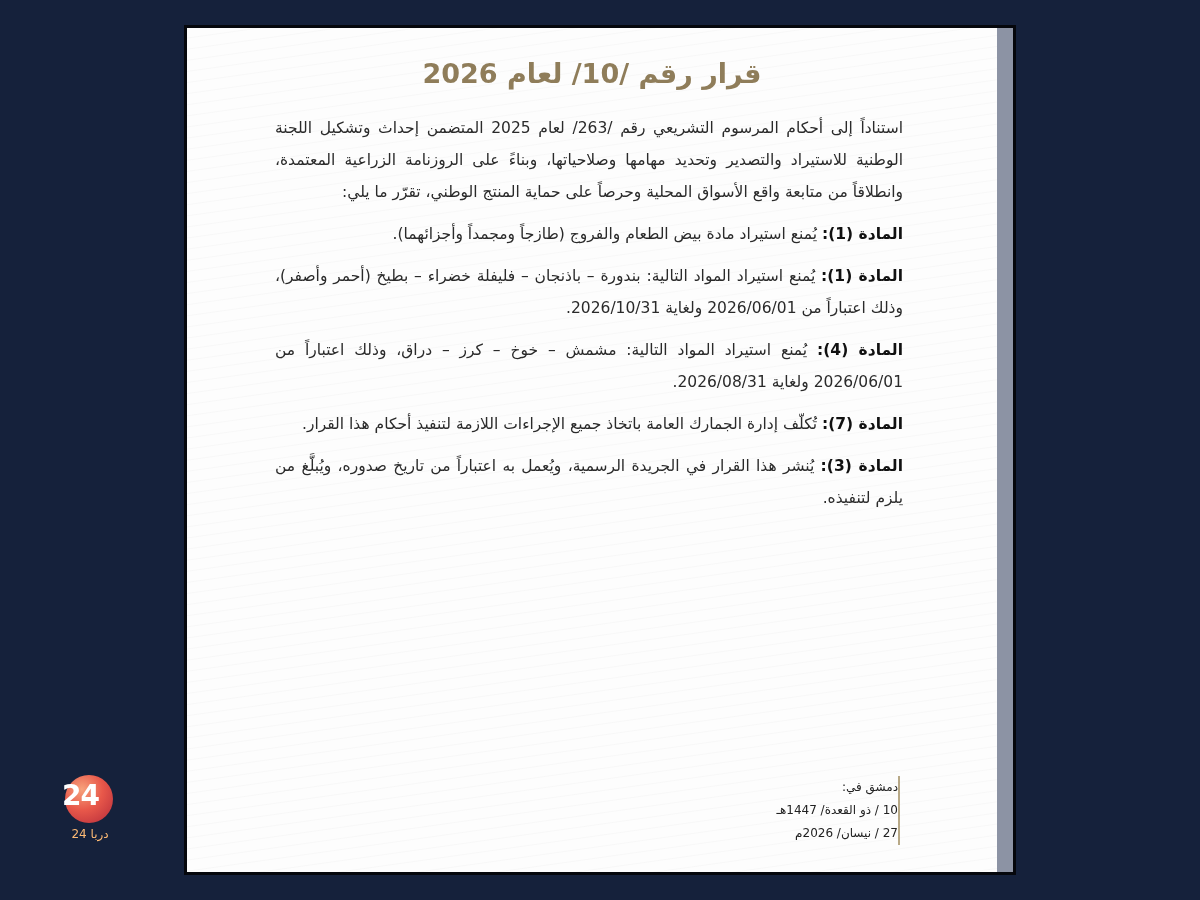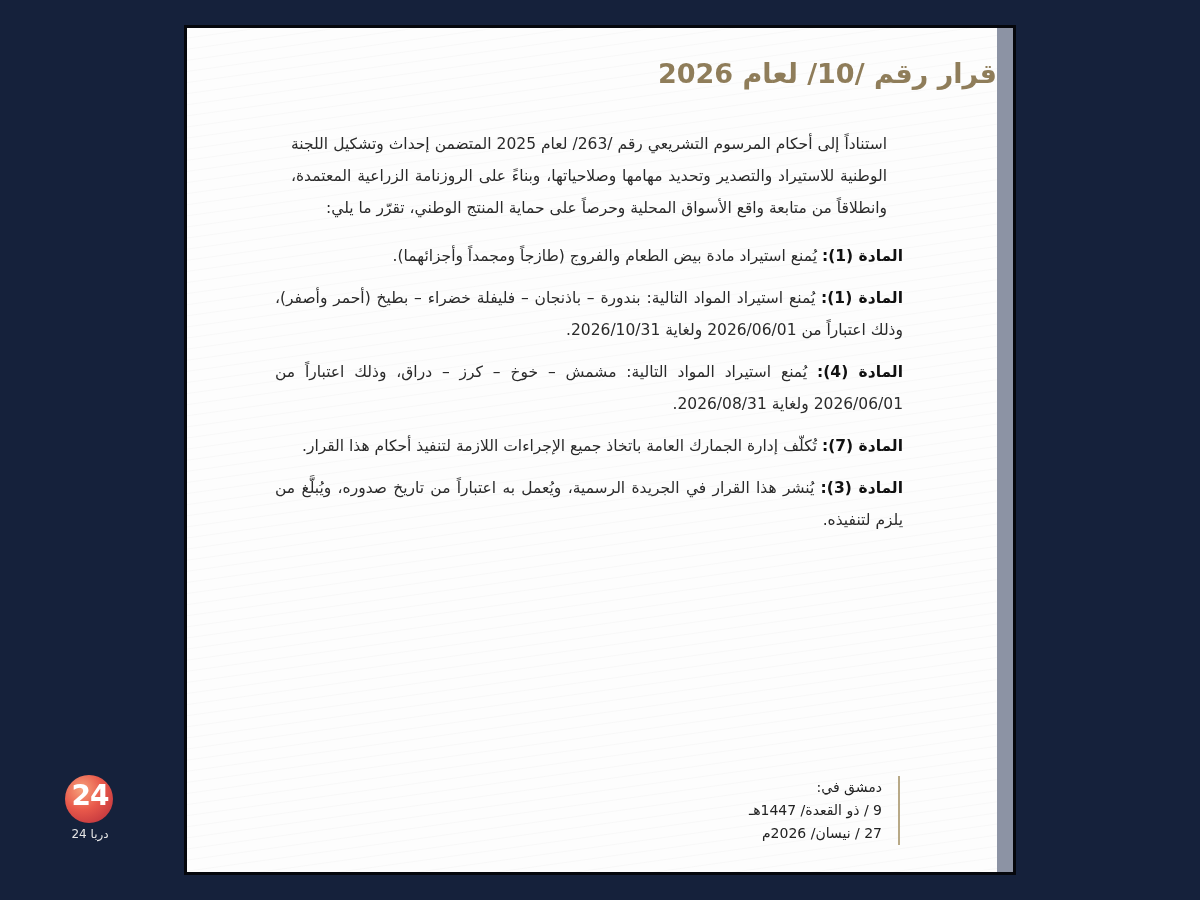--- a/index.html
+++ b/index.html
@@ -22,68 +22,69 @@
       repeating-linear-gradient(172deg, rgba(0,0,0,0) 0px, rgba(0,0,0,0) 9px, rgba(200,200,200,0.10) 10px, rgba(0,0,0,0) 11px);
     overflow: hidden;
   }
   .page-edge {
     position: absolute; left: 997px; top: 28px;
     width: 16px; height: 844px;
     background: #8c93a4;
   }
   .title {
     position: absolute; left: 0; right: 0; top: 30px;
+    text-align: center;
     direction: rtl;
     font-family: "DejaVu Sans", sans-serif;
     font-weight: bold;
     font-size: 27px;
     color: #8f7d5a;
     letter-spacing: 0.5px;
   }
   .body-text {
     position: absolute; left: 88px; width: 628px; top: 84px;
     direction: rtl; text-align: justify;
     font-family: "DejaVu Sans", sans-serif;
     font-size: 15.5px; color: #2a2a2a;
     line-height: 32px;
   }
-  .para { margin: 16px; }
+  .para { margin: 0; }
   .article { margin: 10px 0 0 0; }
   .article-label { font-weight: bold; color: #111; margin-top: 26px; }
   .signature {
     position: absolute; right: 97px; top: 748px;
     direction: rtl; text-align: right;
     font-family: "DejaVu Sans", sans-serif;
-    font-size: 14px; color: #222;
+    font-size: 12px; color: #222;
     line-height: 23px;
-    padding-right: 16px;
+    padding-right: 0;
     border-right: 2px solid #b8a987;
   }
   .signature-line { display: block; white-space: nowrap; }
   .logo {
     position: absolute; left: 62px; top: 775px;
     width: 56px; height: 70px;
   }
   .logo-circle {
     position: absolute; left: 3px; top: 0;
     width: 48px; height: 48px; border-radius: 50%;
     background: radial-gradient(circle at 35% 30%, #f7a27c 0%, #e8584a 45%, #b42a3a 100%);
   }
   .logo-num {
     position: absolute; left: 0; top: 4px; width: 56px;
-    text-align: center;
+    text-align: left;
     font-family: "DejaVu Sans", sans-serif; font-weight: bold;
     font-size: 28px; color: #ffffff;
     letter-spacing: -1px;
   }
   .logo-caption {
     position: absolute; left: 0; top: 52px; width: 56px;
     text-align: center;
     font-family: "DejaVu Sans", sans-serif;
-    font-size: 12px; color: #e5e5e5;
+    font-size: 12px; color: #fdba74;
     direction: rtl;
   }
 </style>
 </head>
 <body>
 
 <div class="frame"></div>
 <div class="page-edge"></div>
 
 <div class="page">
@@ -109,21 +110,21 @@
       <span>تُكلّف إدارة الجمارك العامة باتخاذ جميع الإجراءات اللازمة لتنفيذ أحكام هذا القرار.</span>
     </p>
     <p class="article">
       <span class="article-label">المادة (3):</span>
       <span>يُنشر هذا القرار في الجريدة الرسمية، ويُعمل به اعتباراً من تاريخ صدوره، ويُبلَّغ من يلزم لتنفيذه.</span>
     </p>
   </div>
 
   <div class="signature">
     <span class="signature-line">دمشق في:</span>
-    <span class="signature-line">9 / ذو القعدة/ 1447هـ</span>
+    <span class="signature-line">10 / ذو القعدة/ 1447هـ</span>
     <span class="signature-line">27 / نيسان/ 2026م</span>
   </div>
 </div>
 
 <div class="logo">
   <div class="logo-circle"></div>
   <div class="logo-num">24</div>
   <div class="logo-caption">دربا 24</div>
 </div>
 

